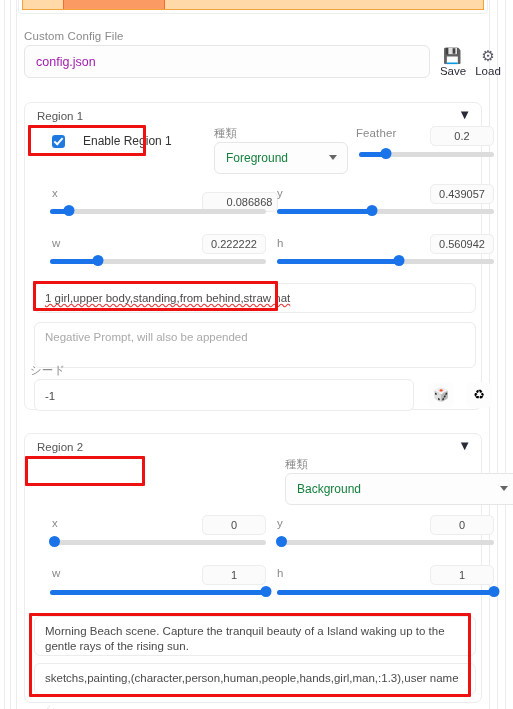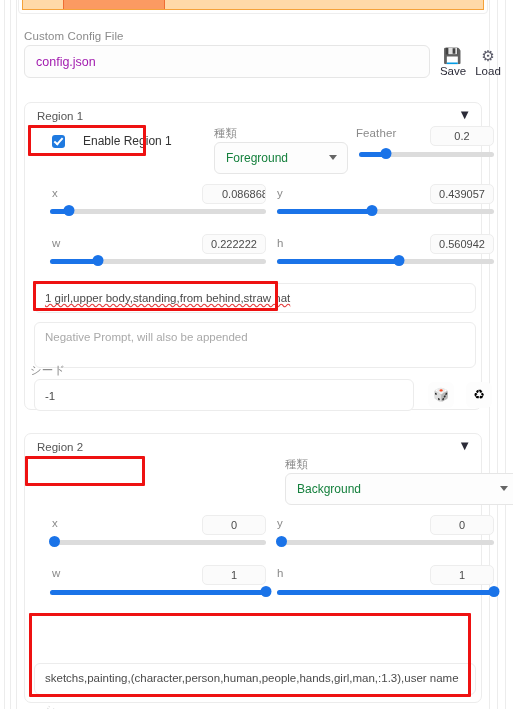--- a/index.html
+++ b/index.html
@@ -319,21 +319,21 @@
 
   <div class="field-label" style="position:absolute; left:338px; top:127px;">Feather</div>
   <div class="numbox" style="left:412px; top:126px; width:64px;">0.2</div>
   <div class="slider" style="left:341px; top:148px; width:135px;">
     <div class="track"></div>
     <div class="fill" style="width:20%;"></div>
     <div class="knob" style="left:20%;"></div>
   </div>
 
   <div class="field-label" style="position:absolute; left:34px; top:187px;">x</div>
-  <div class="numbox" style="left:184px; top:184px; width:64px;padding-left:19px;">0.086868</div>
+  <div class="numbox" style="left:184px; top:192px; width:76px;padding-left:19px;">0.086868</div>
   <div class="slider" style="left:32px; top:205px; width:216px;">
     <div class="track"></div>
     <div class="fill" style="width:8.7%;"></div>
     <div class="knob" style="left:8.7%;"></div>
   </div>
 
   <div class="field-label" style="position:absolute; left:259px; top:187px;">y</div>
   <div class="numbox" style="left:412px; top:184px; width:64px;">0.439057</div>
   <div class="slider" style="left:259px; top:205px; width:217px;">
     <div class="track"></div>
@@ -406,20 +406,21 @@
   </div>
 
   <div class="field-label" style="position:absolute; left:259px; top:567px;">h</div>
   <div class="numbox" style="left:412px; top:565px; width:64px;">1</div>
   <div class="slider" style="left:259px; top:586px; width:217px;">
     <div class="track"></div>
     <div class="fill" style="width:100%;"></div>
     <div class="knob" style="left:100%;"></div>
   </div>
 
+  <div class="tbox" style="left:16px; top:616px; width:442px; height:40px;">Morning Beach scene. Capture the tranquil beauty of a Island waking up to the gentle rays of the rising sun.</div>
   <div class="tbox" style="left:16px; top:663px; width:442px; height:32px;">sketchs,painting,(character,person,human,people,hands,girl,man,:1.3),user name</div>
 
   <div class="bottom-stub">シ</div>
 </div>
 
 <div class="redbox" style="left:28px;  top:125px; width:118px; height:31px;"></div>
 <div class="redbox" style="left:33px;  top:281px; width:245px; height:30px;"></div>
 <div class="redbox" style="left:25px;  top:456px; width:120px; height:30px;"></div>
 <div class="redbox" style="left:29px;  top:613px; width:442px; height:84px;"></div>
 

